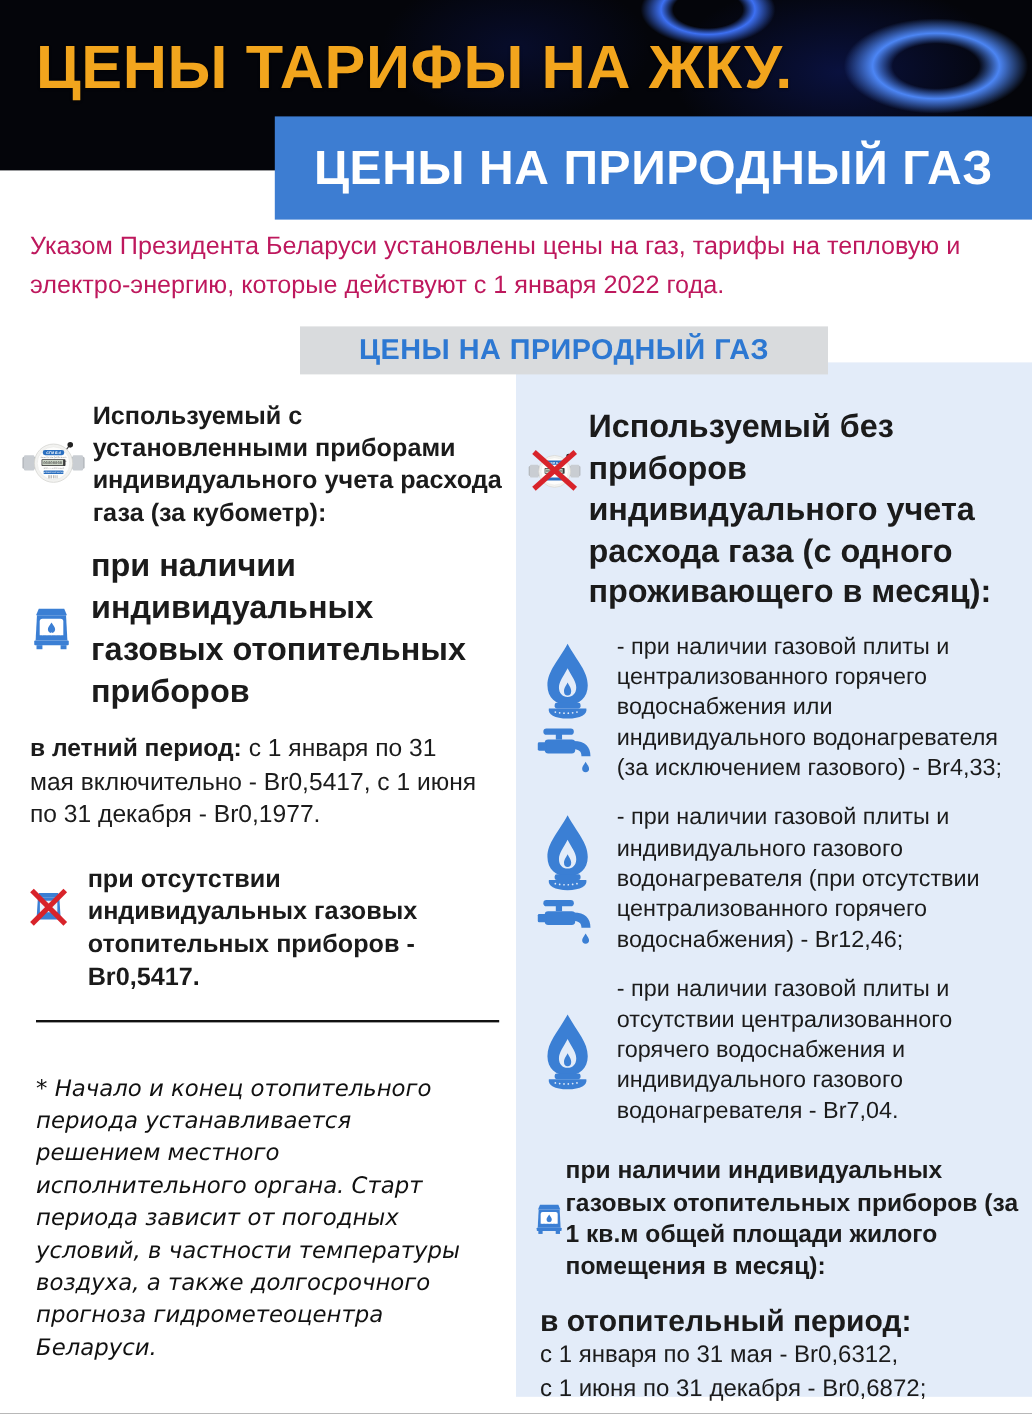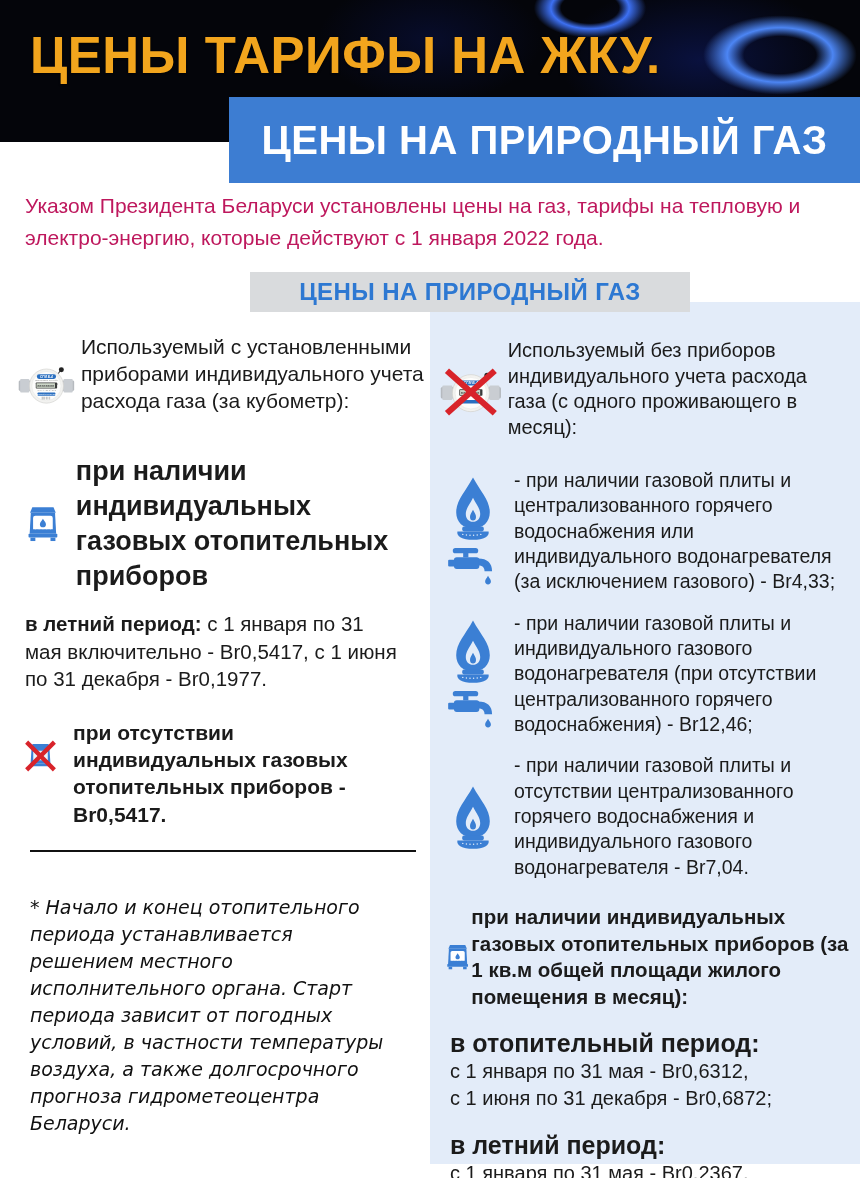--- a/index.html
+++ b/index.html
@@ -42,23 +42,23 @@
     position:absolute; left:250px; top:272px; width:440px; height:40px; z-index:4;
     background:#d9dbdd; display:flex; align-items:center; justify-content:center;
   }
   .section-bar span { color:#2d78d2; font-size:24px; font-weight:700; letter-spacing:.4px; }
   
   .col-right-bg { position:absolute; left:430px; top:302px; width:430px; height:862px; background:#e3ecf9; z-index:0; }
   .col-left  { position:absolute; left:0;     top:302px; width:430px; z-index:1; }
   .col-right { position:absolute; left:430px; top:302px; width:430px; z-index:1; }
 
   .meter-row { display:flex; gap:6px; padding:26px 6px 0 18px; align-items:flex-start; }
-  .meter-row .txt { font-size:21px; font-weight:400; line-height:1.28; padding-top:6px; }
+  .meter-row .txt { font-size:21px; font-weight:700; line-height:1.28; padding-top:6px; }
   .col-right .meter-row { padding:30px 10px 0 10px; }
-  .col-right .meter-row .txt { font-size:20px; }
+  .col-right .meter-row .txt { font-size:27px; }
 
   .stove-row { display:flex; gap:14px; padding:12px 10px 0 24px; align-items:center; }
   .stove-row .txt { font-size:27px; font-weight:700; line-height:1.3; }
 
   .para { padding:16px 14px 0 25px; font-size:20.5px; line-height:1.34; width:415px; }
   .para b { font-weight:700; }
 
   .crossed-row { display:flex; gap:16px; padding:24px 10px 0 24px; align-items:flex-start; }
   .crossed-row .txt { font-size:21px; font-weight:700; line-height:1.3; padding-top:2px; }
 

